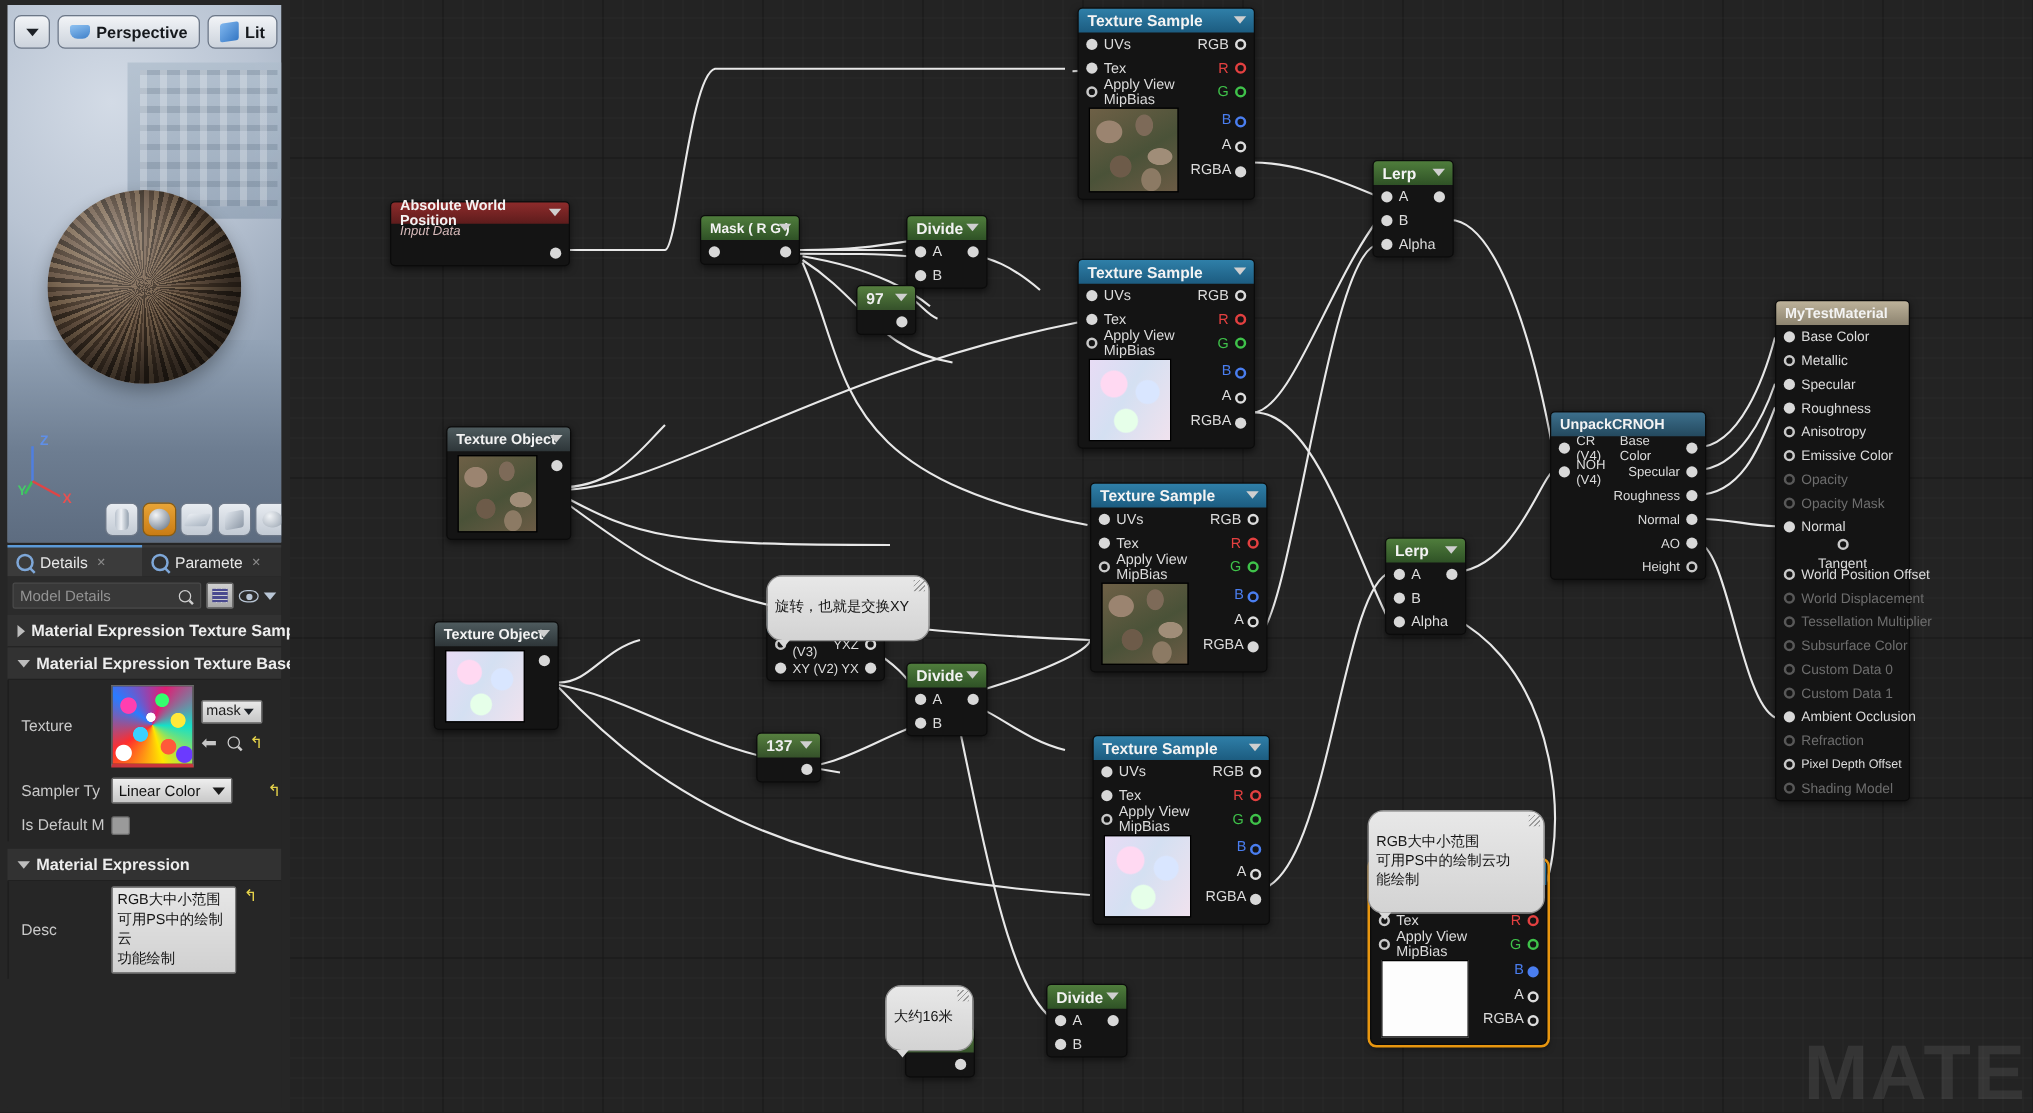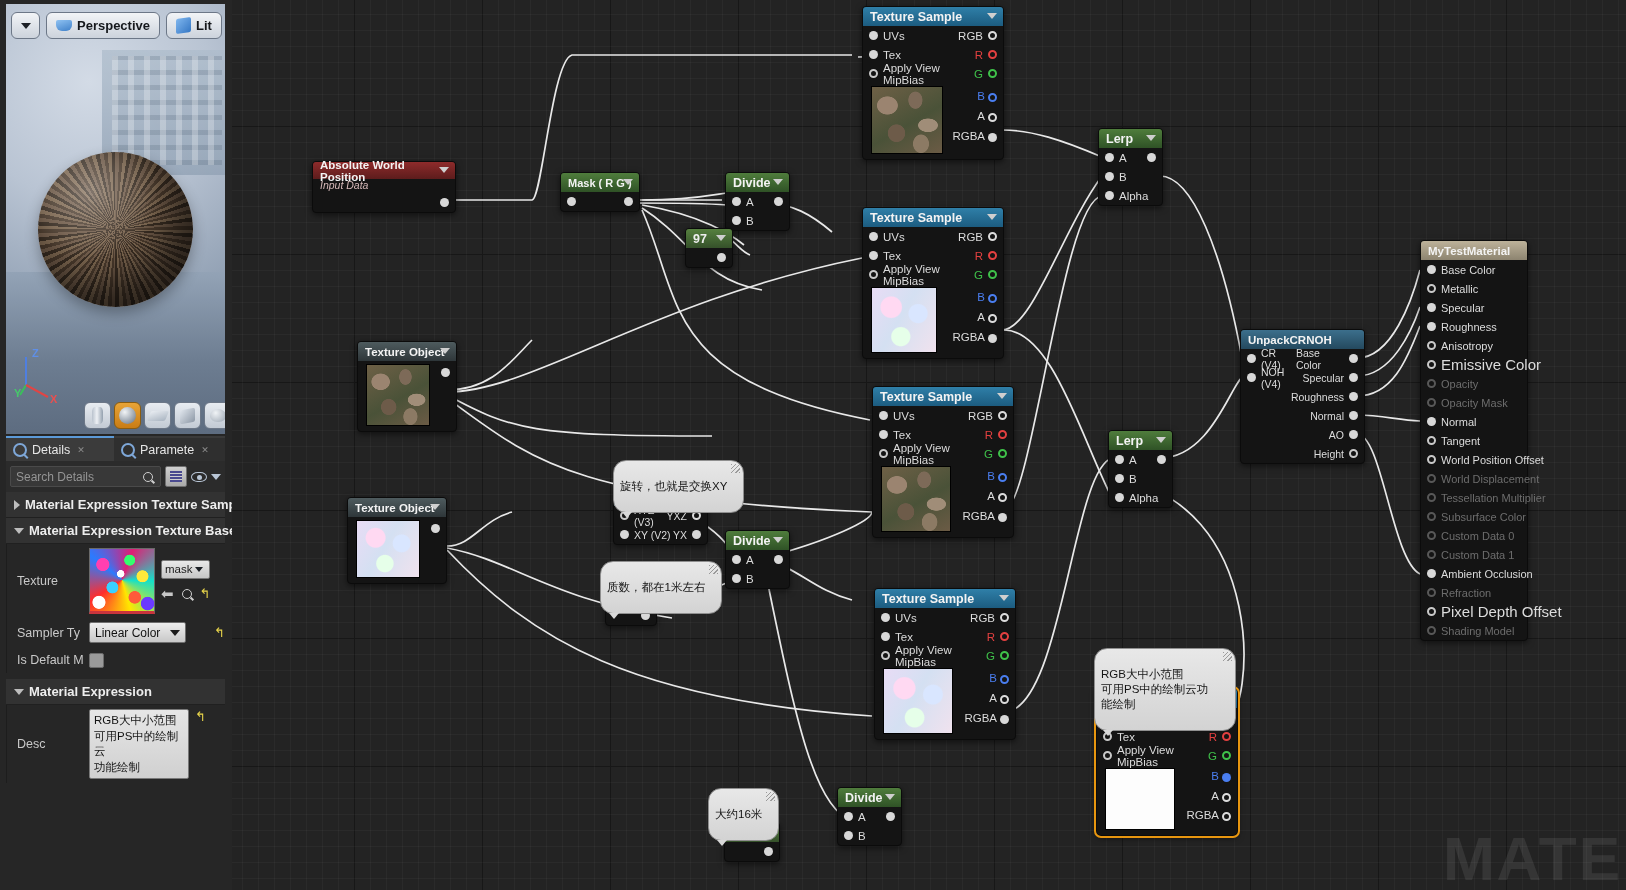--- a/index.html
+++ b/index.html
@@ -256,21 +256,21 @@
         </div>
         <div class="tab" style="width:111px;">
           <span class="mag"></span>
           <span>Paramete</span>
           <span class="x">✕</span>
         </div>
       </div>
 
       <div id="search-row">
         <div id="search-details">
-          <span>Search Details</span>
+          <span>Model Details</span>
           <span class="mag-sm"></span>
         </div>
         <div class="grid-btn">
             <i></i>
           </div>
         <span class="eye"></span>
         <span class="caret-d" style="border-top-color:#b9c6d6;"></span>
       </div>
 
       <div class="cat-row">
@@ -911,35 +911,35 @@
           <div class="pin" style="height: 19px;">
             <i class="dot"></i>
             <span style="font-size: 11px; white-space: nowrap;">Roughness</span>
           </div>
           <div class="pin" style="height: 19px; align-items: center;">
             <i class="dot hollow"></i>
             <span style="font-size: 11px; white-space: nowrap;">Anisotropy</span>
           </div>
           <div class="pin" style="height: 19px;">
             <i class="dot hollow"></i>
-            <span style="font-size: 15px; white-space: nowrap;">Emissive Color</span>
+            <span style="font-size: 11px; white-space: nowrap;">Emissive Color</span>
           </div>
           <div class="pin" style="height: 19px;">
             <i class="dot hollow" style="opacity: 0.38;"></i>
             <span style="font-size: 11px; white-space: nowrap; color: rgb(109, 109, 109);">Opacity</span>
           </div>
           <div class="pin" style="height: 19px;">
             <i class="dot hollow" style="opacity: 0.38;"></i>
             <span style="font-size: 11px; white-space: nowrap; color: rgb(109, 109, 109);">Opacity Mask</span>
           </div>
           <div class="pin" style="height: 19px;">
             <i class="dot"></i>
             <span style="font-size: 11px; white-space: nowrap;">Normal</span>
           </div>
-          <div class="pin" style="height: 19px;">
+          <div class="pin" style="height: 19px; flex-direction: column;">
             <i class="dot hollow"></i>
             <span style="font-size: 11px; white-space: nowrap;">Tangent</span>
           </div>
           <div class="pin" style="height: 19px;">
             <i class="dot hollow"></i>
             <span style="font-size: 11px; white-space: nowrap;">World Position Offset</span>
           </div>
           <div class="pin" style="height: 19px;">
             <i class="dot hollow" style="opacity: 0.38;"></i>
             <span style="font-size: 11px; white-space: nowrap; color: rgb(109, 109, 109);">World Displacement</span>
@@ -963,35 +963,31 @@
           <div class="pin" style="height: 19px;">
             <i class="dot"></i>
             <span style="font-size: 11px; white-space: nowrap;">Ambient Occlusion</span>
           </div>
           <div class="pin" style="height: 19px;">
             <i class="dot hollow" style="opacity: 0.38;"></i>
             <span style="font-size: 11px; white-space: nowrap; color: rgb(109, 109, 109);">Refraction</span>
           </div>
           <div class="pin" style="height: 19px;">
             <i class="dot hollow"></i>
-            <span style="font-size: 15px; white-space: nowrap;">Pixel Depth Offset</span>
+            <span style="font-size: 10px; white-space: nowrap;">Pixel Depth Offset</span>
           </div>
           <div class="pin" style="height: 19px;">
             <i class="dot hollow" style="opacity: 0.38;"></i>
             <span style="font-size: 11px; white-space: nowrap; color: rgb(109, 109, 109);">Shading Model</span>
           </div>
         </div>
     </div>
 
     <div class="comment" style="left:381px;top:460px;">
       <span>旋转，也就是交换XY</span>
-      <span class="grip"></span>
-    </div>
-    <div class="comment" style="left:368px;top:561px;">
-      <span>质数，都在1米左右</span>
       <span class="grip"></span>
     </div>
     <div class="comment" style="left:476px;top:788px;text-align:center;">
       <span>大约16米</span>
       <span class="grip"></span>
     </div>
     <div class="comment" style="left:862px;top:648px;width:142px;">
       <span>RGB大中小范围
 可用PS中的绘制云功能绘制</span>
       <span class="grip"></span>

